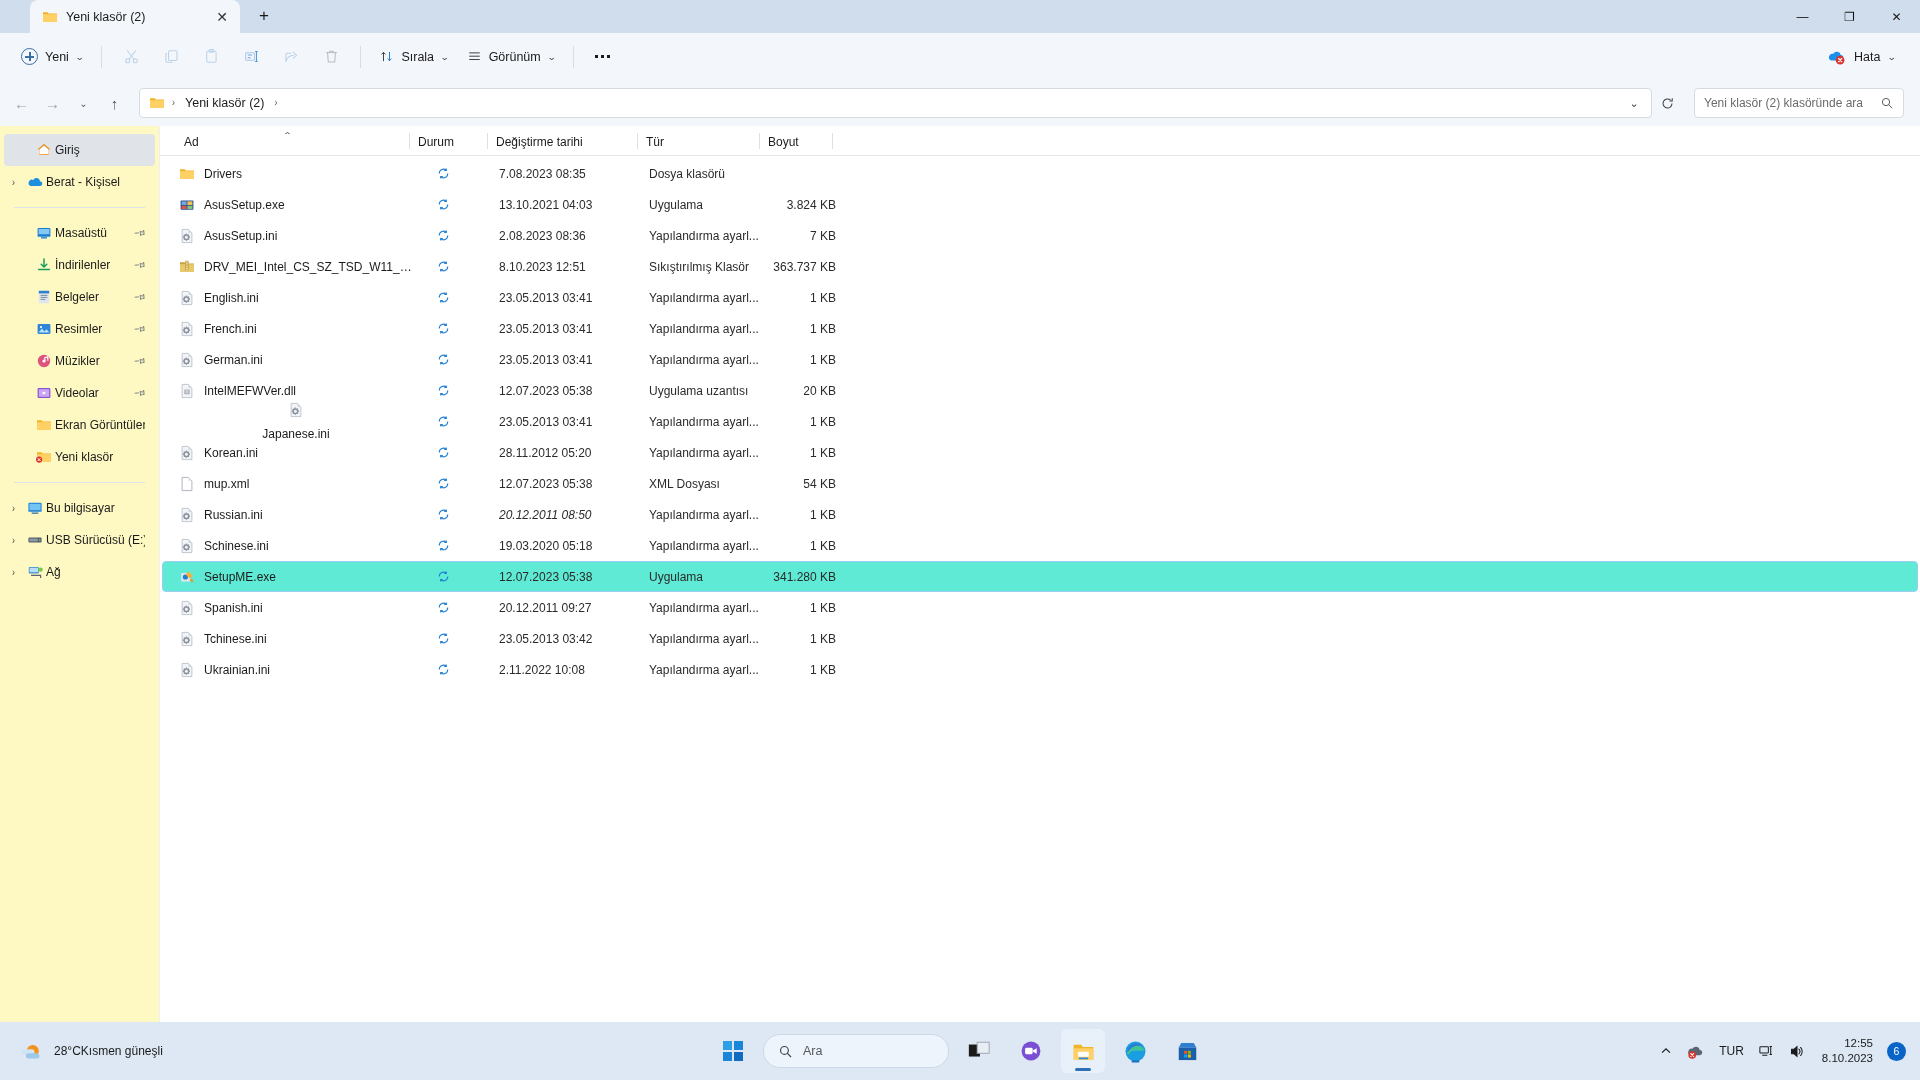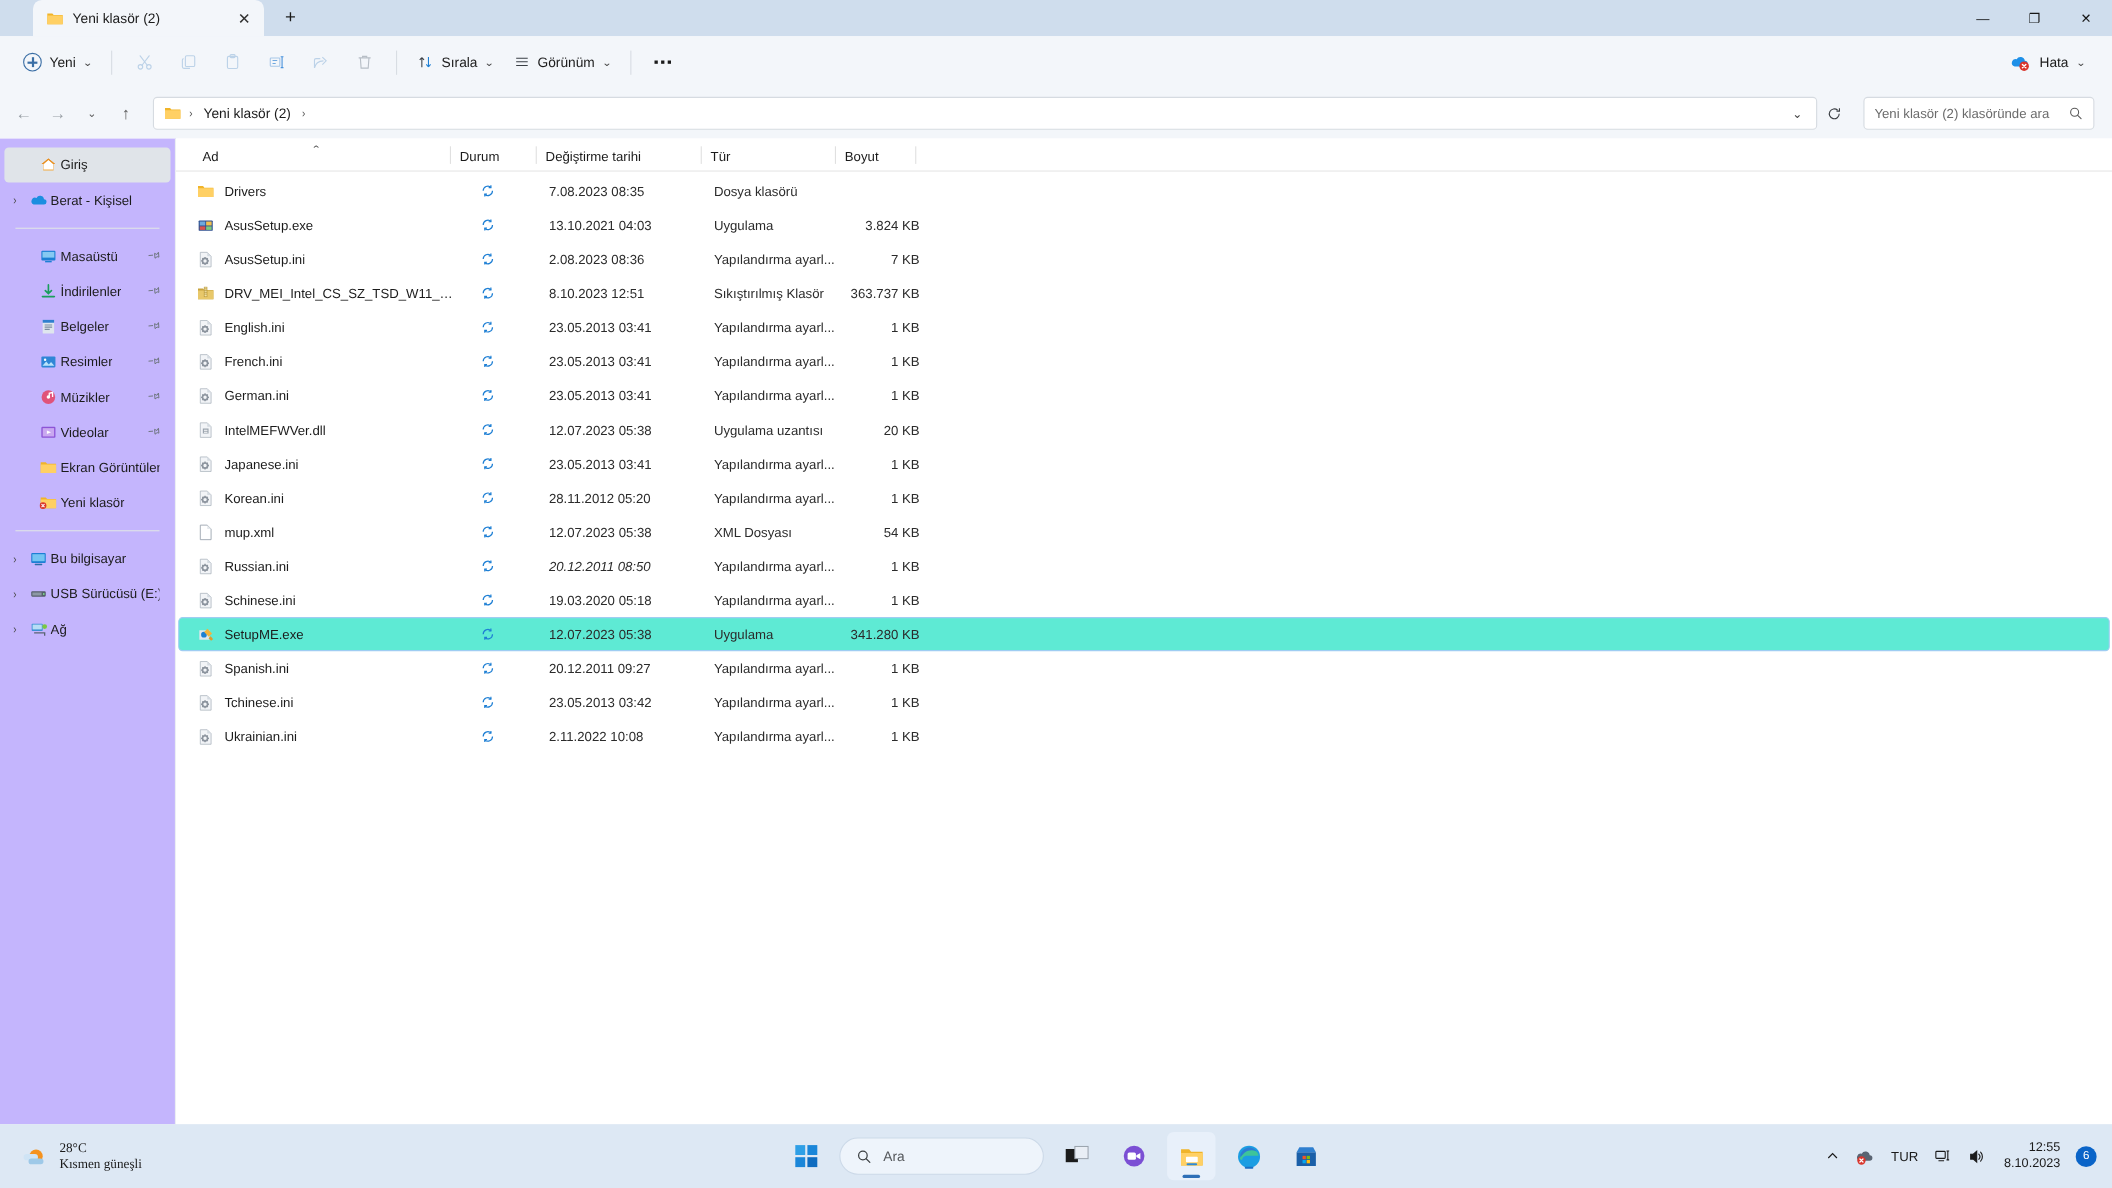--- a/index.html
+++ b/index.html
@@ -124,21 +124,21 @@
     width: 210px; height: 30px; background: #ffffff; border: 1px solid #d6dbe1;
     border-radius: 4px; display: flex; align-items: center; padding: 0 9px;
     margin-left: 11px; flex: none;
   }
   .search-ph { font-size: 12px; color: #6b6b6b; flex: 1; white-space: nowrap; overflow: hidden; }
 
   
   .body { flex: 1; display: flex; min-height: 0; background: #fff; }
 
   .sidebar {
-    width: 160px; flex: none; background: #c4b5fd; padding-top: 8px;
+    width: 160px; flex: none; background: #fef9c3; padding-top: 8px;
     overflow: hidden; border-right: 1px solid #eceff3;
   }
   .side-item {
     height: 32px; display: flex; align-items: center; padding-right: 10px;
     border-radius: 4px; margin: 0 4px 0 4px; gap: 0;
   }
   .side-item.sel { background: #e0e4e9; }
   .side-exp {
     width: 19px; flex: none; text-align: center; font-size: 9px; color: #4a4a4a;
     transform: scaleY(1.2);
@@ -194,21 +194,21 @@
 
   
   #taskbar {
     position: absolute; left: 0; bottom: 0; width: 1920px; height: 58px;
     background: #dde8f4; display: flex; align-items: center;
   }
   .tb-weather {
     display: flex; align-items: center; gap: 9px; padding: 0 10px 0 18px;
     height: 46px; border-radius: 6px;
   }
-  .tb-weather .txt { display: flex; flex-direction: column; line-height: 1.25; font-family: Liberation Serif, serif; }
+  .tb-weather .txt { display: flex; flex-direction: row; line-height: 1.25; }
   .tb-weather .t1 { font-size: 12px; color: #1b1b1b; }
   .tb-weather .t2 { font-size: 12px; color: #1b1b1b; }
   .tb-center {
     position: absolute; left: 50%; transform: translateX(-50%);
     display: flex; align-items: center; gap: 8px;
   }
   .tb-btn {
     width: 44px; height: 44px; border-radius: 6px; display: flex;
     align-items: center; justify-content: center; position: relative;
   }
@@ -791,21 +791,21 @@
                   <path d="M11.4 1.8v2.6H8.9"></path>
                   <path d="M4.6 14.2v-2.6h2.5"></path>
                 </svg>
               </span>
             </div>
             <div class="cell" style="width: 150px; padding-left: 8px;">12.07.2023 05:38</div>
             <div class="cell" style="width: 122px; padding-left: 8px;">Uygulama uzantısı</div>
             <div class="cell c-size" style="width: 73px;">20 KB</div>
           </div>
           <div class="row">
-            <div class="cell c-name" style="width: 234px;">
+            <div class="cell c-name" style="width: 234px; flex-direction: column;">
               <span style="flex: 0 0 auto; display: flex; align-items: center;">
                 <svg class="fi" viewBox="0 0 16 16">
                   <path d="M3.1 1.4h6.3l3.5 3.5v9.7H3.1z" fill="#f2f4f7" stroke="#aab3bd" stroke-width="0.7"></path>
                   <path d="M9.4 1.4 12.9 4.9H9.4z" fill="#d4dae1"></path>
                   <circle cx="7.4" cy="9.2" r="2.3" fill="none" stroke="#8c949e" stroke-width="1.5"></circle>
                   <path d="M7.4 5.6v1.2M7.4 11.6v1.2M3.8 9.2H5M9.8 9.2H11M4.9 6.7l0.9 0.9M9 10.8l0.9 0.9M9.9 6.7 9 7.6M4.9 11.7l0.9-0.9" stroke="#8c949e" stroke-width="1.2"></path>
                 </svg>
               </span>
               <span class="nm">Japanese.ini</span>
             </div>

